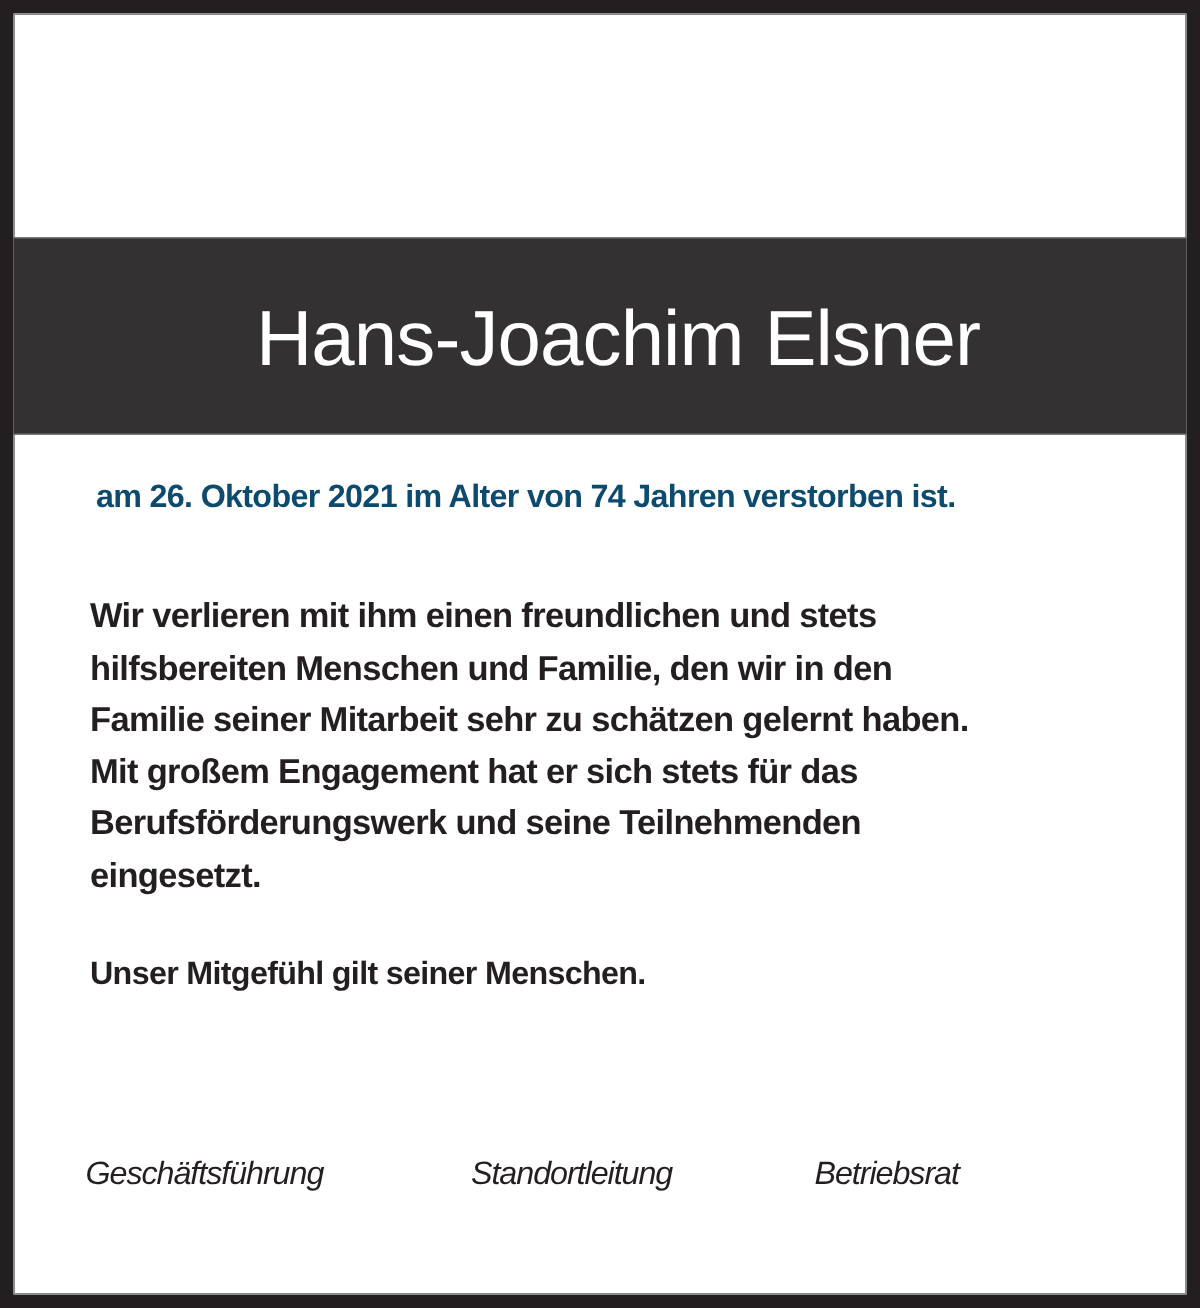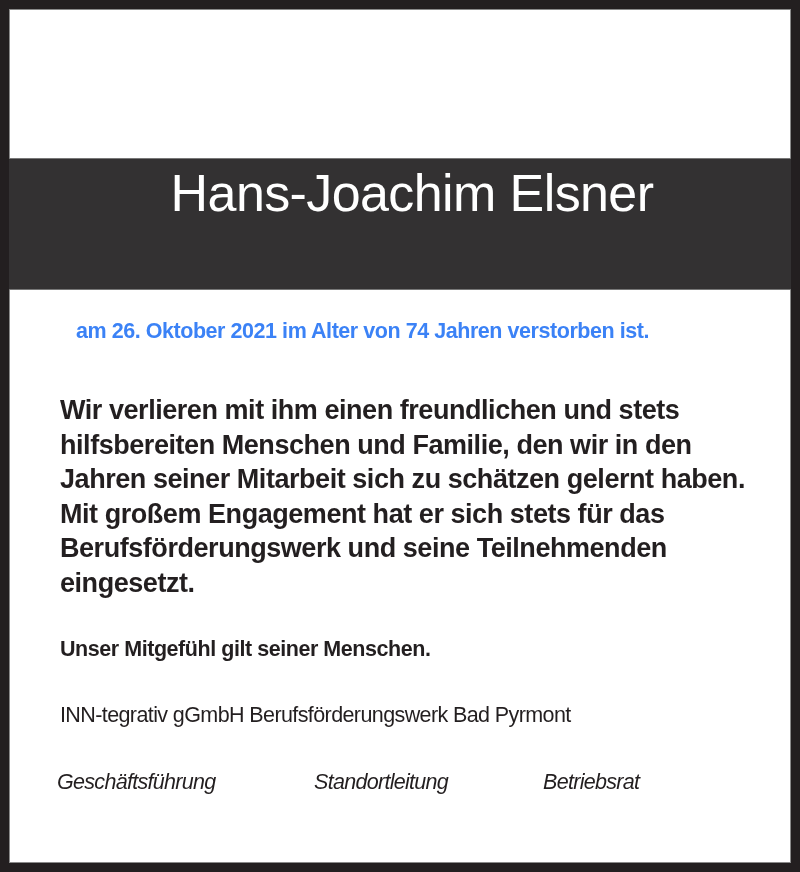--- a/index.html
+++ b/index.html
@@ -39,51 +39,52 @@
     .name-band {
       position: absolute;
       left: 0;
       top: 149px;
       width: 782px;
       height: 132px;
       background: #333132;
       border-top: 1px solid #777;
       border-bottom: 1px solid #777;
       display: flex;
+      align-items: center;
       justify-content: center;
       box-sizing: border-box;
       padding-left: 24px;
     }
     .name {
       color: #ffffff;
       font-size: 52px;
       font-weight: 400;
       letter-spacing: -0.6px;
       margin: 0;
       padding-top: 4px;
     }
     .death-line {
       position: absolute;
-      left: 67px;
+      left: 55px;
       top: 306px;
       width: 720px;
       font-size: 21.5px;
       font-weight: 600;
       line-height: 33px;
-      color: #3b82f6;
+      color: #0c4a6e;
       letter-spacing: -0.45px;
       margin: 0;
       white-space: nowrap;
     }
     .tribute {
       position: absolute;
       left: 51px;
       top: 384px;
       width: 720px;
-      font-size: 27px;
+      font-size: 23px;
       font-weight: 600;
       line-height: 34.5px;
       color: #231f20;
       letter-spacing: -0.45px;
       margin: 0;
     }
     .tribute span { display: block; white-space: nowrap; }
     .condolence {
       position: absolute;
       left: 51px;
@@ -141,29 +142,28 @@
 
   <div class="name-band">
     <h1 class="name">Hans-Joachim Elsner</h1>
   </div>
 
   <p class="death-line">am 26. Oktober 2021 im Alter von 74 Jahren verstorben ist.</p>
 
   <p class="tribute">
     <span>Wir verlieren mit ihm einen freundlichen und stets</span>
     <span>hilfsbereiten Menschen und Familie, den wir in den</span>
-    <span>Jahren seiner Mitarbeit sich zu schätzen gelernt haben.</span>
+    <span>Familie seiner Mitarbeit sehr zu schätzen gelernt haben.</span>
     <span>Mit großem Engagement hat er sich stets für das</span>
     <span>Berufsförderungswerk und seine Teilnehmenden</span>
     <span>eingesetzt.</span>
   </p>
 
   <p class="condolence">Unser Mitgefühl gilt seiner Menschen.</p>
 
-  <p class="organization">INN-tegrativ gGmbH Berufsförderungswerk Bad Pyrmont</p>
 
   <ul class="signatories">
     <li class="s1">Geschäftsführung</li>
     <li class="s2">Standortleitung</li>
     <li class="s3">Betriebsrat</li>
   </ul>
 
 </div>
 
 </body></html>

